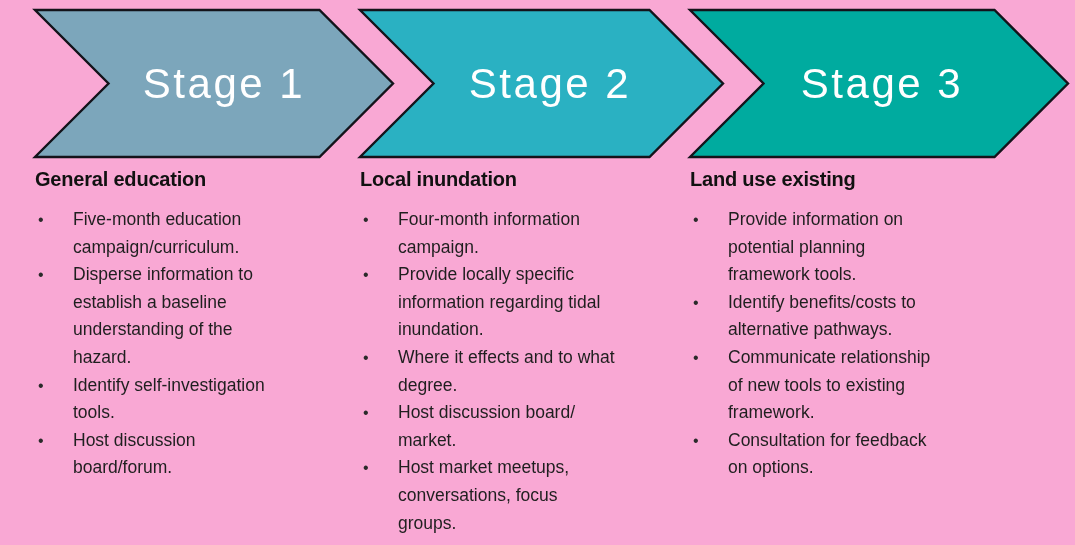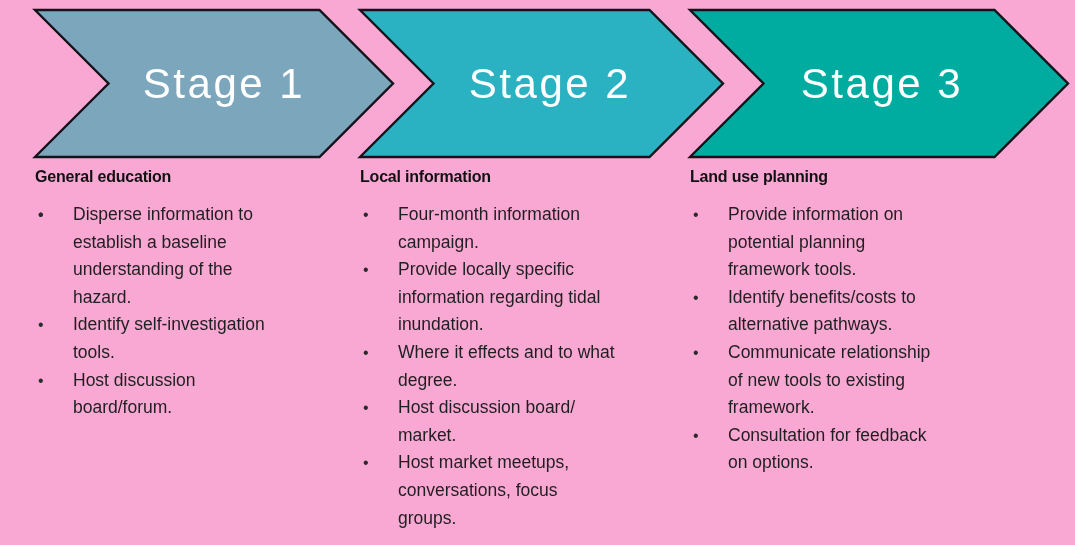--- a/index.html
+++ b/index.html
@@ -23,21 +23,21 @@
   }
 
   
   .col { position: absolute; top: 168px; }
   .col-1 { left: 35px;  width: 295px; }
   .col-2 { left: 360px; width: 318px; }
   .col-3 { left: 690px; width: 310px; }
 
   .col h3 {
     margin: 0 0 15px 0;
-    font-size: 16px;
+    font-size: 20px;
     font-weight: bold;
     letter-spacing: -0.2px;
     color: #111111;
   }
   .col ul { margin: 0; padding: 0; list-style: none; }
   .col li {
     position: relative;
     padding-left: 38px;
     font-size: 17.5px;
     line-height: 27.6px;
@@ -64,20 +64,22 @@
     <text x="224" y="98">Stage 1</text>
     <text x="550" y="98">Stage 2</text>
     <text x="882" y="98">Stage 3</text>
   </svg>
 
   <section class="col col-1">
     <h3>General education</h3>
     <ul>
       <li>
         <span class="dot">•</span>
+        <span class="txt">Five-month education
+campaign/curriculum.</span>
       </li>
       <li>
         <span class="dot">•</span>
         <span class="txt">Disperse information to
 establish a baseline
 understanding of the
 hazard.</span>
       </li>
       <li>
         <span class="dot">•</span>
@@ -86,21 +88,21 @@
       </li>
       <li>
         <span class="dot">•</span>
         <span class="txt">Host discussion
 board/forum.</span>
       </li>
     </ul>
   </section>
 
   <section class="col col-2">
-    <h3>Local information</h3>
+    <h3>Local inundation</h3>
     <ul>
       <li>
         <span class="dot">•</span>
         <span class="txt">Four-month information
 campaign.</span>
       </li>
       <li>
         <span class="dot">•</span>
         <span class="txt">Provide locally specific
 information regarding tidal
@@ -119,21 +121,21 @@
       <li>
         <span class="dot">•</span>
         <span class="txt">Host market meetups,
 conversations, focus
 groups.</span>
       </li>
     </ul>
   </section>
 
   <section class="col col-3">
-    <h3>Land use planning</h3>
+    <h3>Land use existing</h3>
     <ul>
       <li>
         <span class="dot">•</span>
         <span class="txt">Provide information on
 potential planning
 framework tools.</span>
       </li>
       <li>
         <span class="dot">•</span>
         <span class="txt">Identify benefits/costs to

